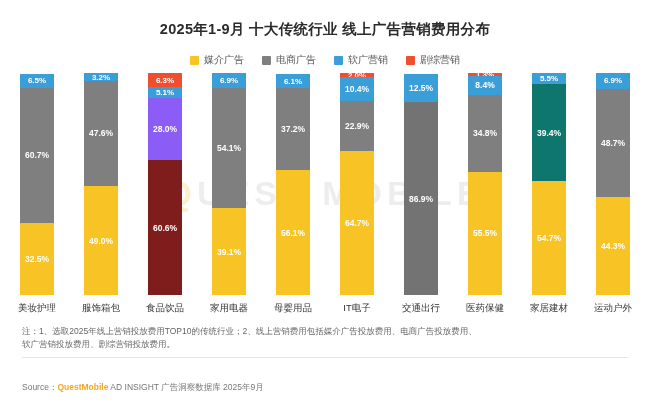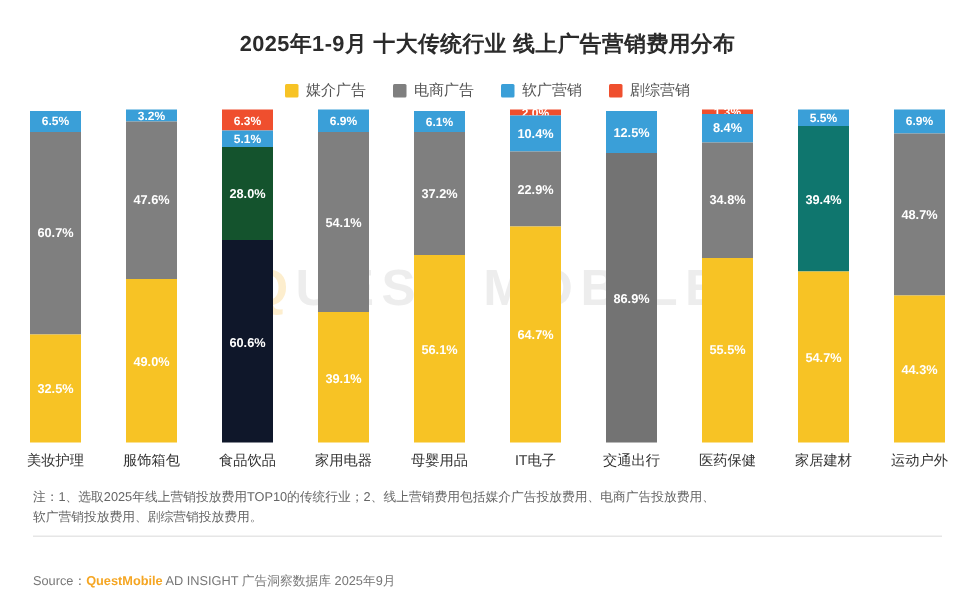--- a/index.html
+++ b/index.html
@@ -194,24 +194,24 @@
             <span>49.0%</span>
           </div>
         </div>
         <div class="bar-col">
           <div class="seg small-label" style="background: rgb(239, 79, 46); height: 13.986px;">
             <span>6.3%</span>
           </div>
           <div class="seg small-label" style="background: rgb(58, 159, 216); height: 11.322px;">
             <span>5.1%</span>
           </div>
-          <div class="seg" style="background: #14532d; height: 62.16px;">
+          <div class="seg" style="background: #8b5cf6; height: 62.16px;">
             <span>28.0%</span>
           </div>
-          <div class="seg media" style="background: #0f172a; height: 134.532px;">
+          <div class="seg media" style="background: #7f1d1d; height: 134.532px;">
             <span>60.6%</span>
           </div>
         </div>
         <div class="bar-col">
           <div class="seg small-label" style="background: rgb(58, 159, 216); height: 15.318px;">
             <span>6.9%</span>
           </div>
           <div class="seg" style="background: rgb(127, 127, 127); height: 120.102px;">
             <span>54.1%</span>
           </div>

